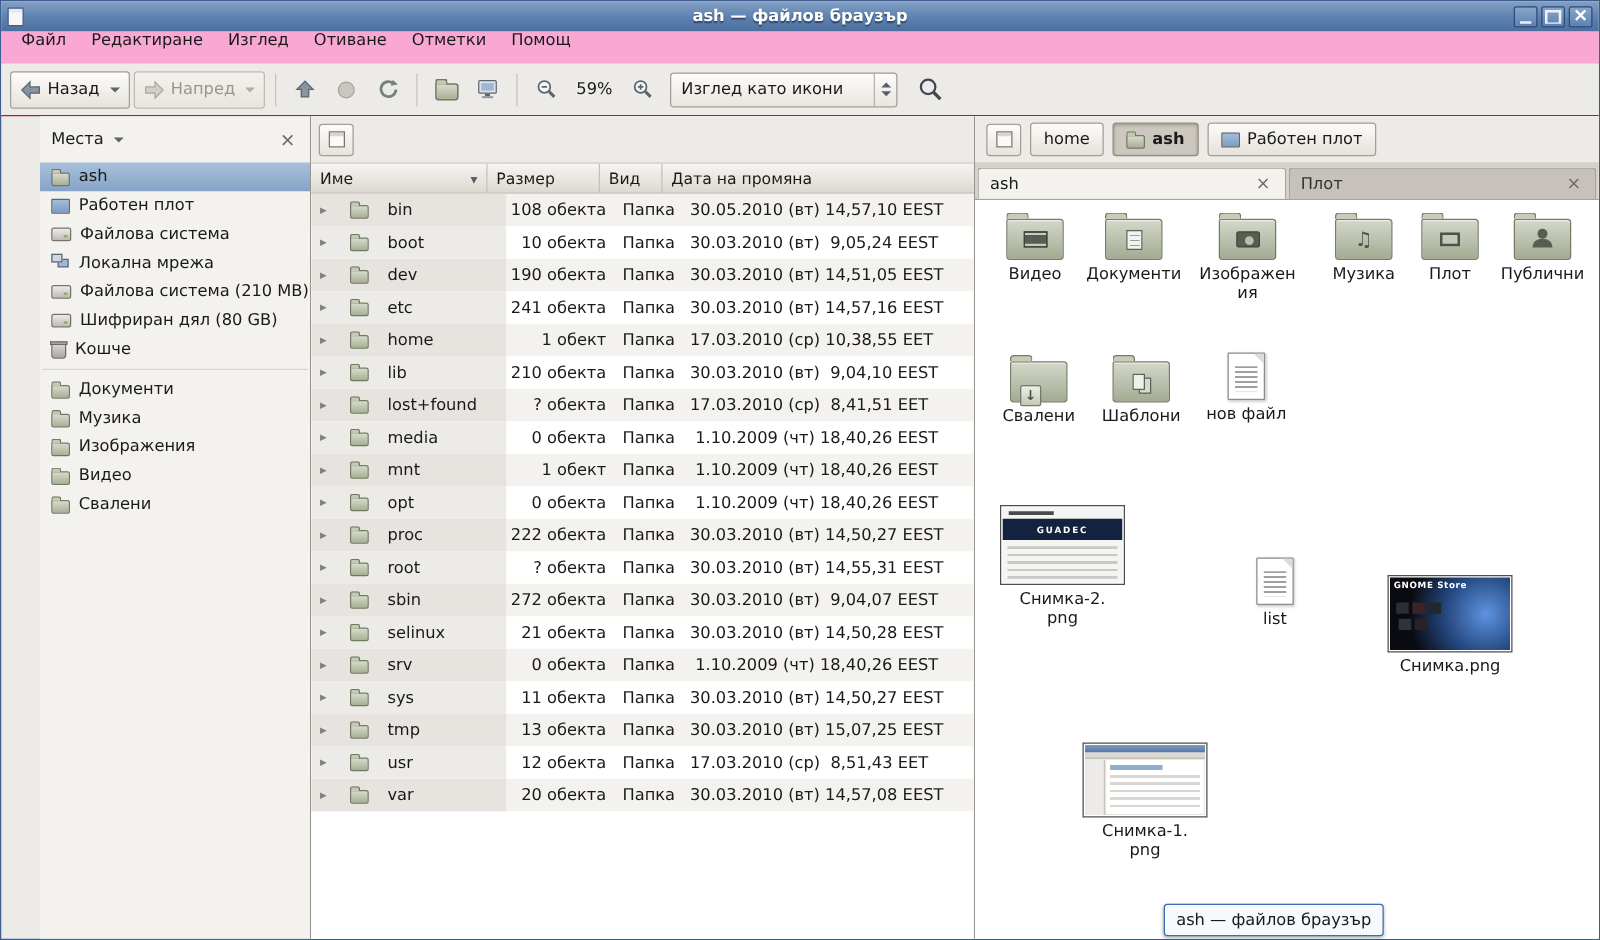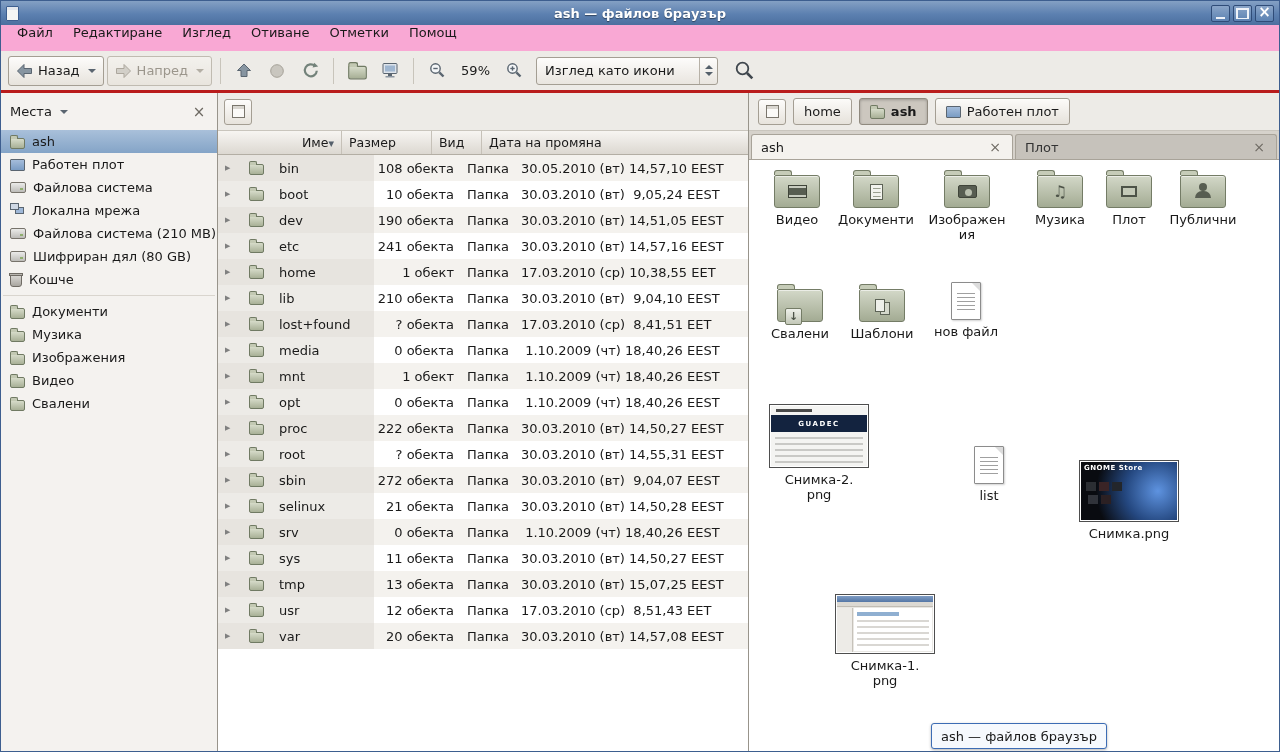--- a/index.html
+++ b/index.html
@@ -14,36 +14,36 @@
   .wb { width:19px; height:17px; border:1px solid #2f4c78; border-radius:2px; background:linear-gradient(#8aa5c8,#5c82b2); display:flex; align-items:center; justify-content:center; }
   .wb-min::after { content:""; width:9px; height:2px; background:#eef2f8; margin-top:9px; }
   .wb-max::after { content:""; width:9px; height:8px; border:2px solid #eef2f8; border-bottom-width:1px; }
   .wb-close::after { content:"×"; color:#fff; font-size:15px; font-weight:bold; line-height:1; margin-top:-2px; }
 
   
   .menubar { height:26px; flex:none; display:flex; align-items:flex-start; padding-left:6px; background:#f9a8d4; }
   .menu-item { display:flex; align-items:center; padding:0 10px; }
 
   
-  .toolbar { height:42px; flex:none; display:flex; align-items:center; padding:0 7px; gap:3px; background:#edebe7; border-bottom:3px solid #b91c1c; }
+  .toolbar { height:42px; flex:none; display:flex; align-items:center; padding:0 7px; gap:3px; background:#edebe7; border-bottom:1px solid #b91c1c; }
   .tbtn { display:flex; align-items:center; gap:5px; height:30px; padding:0 7px; border:1px solid #a49e93; border-radius:3px; background:linear-gradient(#fdfcfb,#e7e3dc); }
   .tbtn.disabled { color:#9b968c; border-color:#c0bbb1; background:linear-gradient(#f3f1ed,#e9e5de); }
   .ibtn { width:30px; height:30px; display:flex; align-items:center; justify-content:center; border:1px solid transparent; border-radius:3px; }
   .dd { width:0; height:0; border-left:4px solid transparent; border-right:4px solid transparent; border-top:4px solid #5a6570; margin-left:3px; }
   .dd.dim { border-top-color:#b4afa5; }
   .sep { width:1px; height:26px; background:#c8c4bb; margin:0 5px; flex:none; }
   .zoomlabel { padding:0 6px; }
   .combo { height:28px; width:182px; border:1px solid #a49e93; border-radius:3px; background:linear-gradient(#fdfcfb,#e9e5df); display:flex; align-items:center; margin-left:4px; }
   .combo .txt { flex:1; padding:0 8px; white-space:nowrap; overflow:hidden; }
   .combo .spin { width:18px; height:100%; border-left:1px solid #b7b1a7; display:flex; flex-direction:column; align-items:center; justify-content:center; gap:3px; }
   .tri-up { width:0; height:0; border-left:4px solid transparent; border-right:4px solid transparent; border-bottom:4px solid #55606b; }
   .tri-dn { width:0; height:0; border-left:4px solid transparent; border-right:4px solid transparent; border-top:4px solid #55606b; }
 
   
-  .main { flex:1; display:flex; min-height:0; }
+  .main { flex:1; display:flex; min-height:0;padding-left:31px; }
 
   
   .sidebar { width:217px; flex:none; background:#f4f2ef; border-right:1px solid #98948b; display:flex; flex-direction:column; }
   .side-head { height:37px; flex:none; display:flex; align-items:center; gap:5px; padding:0 9px; }
   .side-close { margin-left:auto; color:#6e6a63; font-size:15px; width:18px; text-align:center; }
   .side-close::before { content:"×"; }
   .side-item { height:23px; display:flex; align-items:center; gap:7px; padding-left:9px; }
   .side-item.selected { background:linear-gradient(#a9c0da,#84a4c7); }
   .side-sep { height:9px; display:flex; align-items:center; padding:0 2px; }
   .side-sep::before { content:""; width:100%; height:1px; background:#d9d5ce; }
@@ -58,21 +58,21 @@
   .i-trash { width:12px; height:12px; flex:none; background:linear-gradient(#d8d6d2,#a9a6a0); border:1px solid #6f6b64; border-radius:1px 1px 3px 3px; position:relative; margin-top:2px; }
   .i-trash::before { content:""; position:absolute; top:-3px; left:-2px; right:-2px; height:1px; background:#b9b6b0; border:1px solid #6f6b64; }
   .i-pane { width:13px; height:13px; border:1px solid #7a766d; background:#fbfaf8; box-shadow:inset 0 3px 0 #d9d6d0; }
 
   
   .midpane { width:531px; flex:none; display:flex; flex-direction:column; background:#fff; border-right:1px solid #98948b; min-height:0; }
   .mid-top { height:38px; flex:none; background:#edebe7; border-bottom:1px solid #c9c5bd; display:flex; align-items:center; padding-left:6px; }
   .minibtn { width:28px; height:26px; border:1px solid #a49e93; border-radius:3px; background:linear-gradient(#fdfcfb,#e7e3dc); display:flex; align-items:center; justify-content:center; }
   .thead { height:24px; flex:none; display:flex; background:linear-gradient(#f7f5f2,#dcd8d1); border-bottom:1px solid #b3aea4; font-size:12.5px; }
   .th { display:flex; align-items:center; padding:0 7px; border-right:1px solid #c6c1b8; }
-  .th-name { width:124px; justify-content:flex-end; }
+  .th-name { width:141px; justify-content:space-between; }
   .th-size { width:90px; }
   .th-type { width:50px; }
   .th-date { flex:1; border-right:none; }
   .sort-arrow::before { content:"▾"; color:#55606b; font-size:11px; }
   .tbody { flex:1; overflow:hidden; background:#fff; }
   .trow { display:flex; height:26px; align-items:center; }
   .trow:nth-of-type(odd) { background:#f4f2ee; }
   .c-name { width:156px; height:100%; display:flex; align-items:center; gap:15px; padding-left:7px; background:#edebe7; }
   .trow:nth-of-type(odd) .c-name { background:#e7e4df; }
   .exp { width:9px; flex:none; color:#808080; font-size:7px; }

